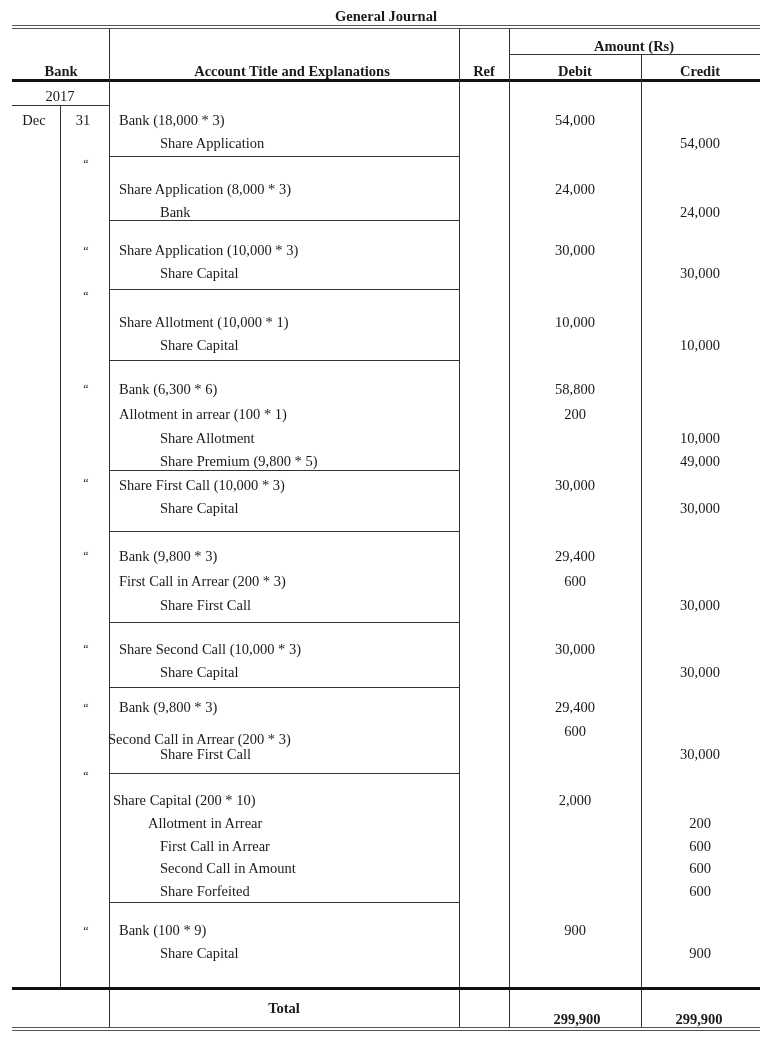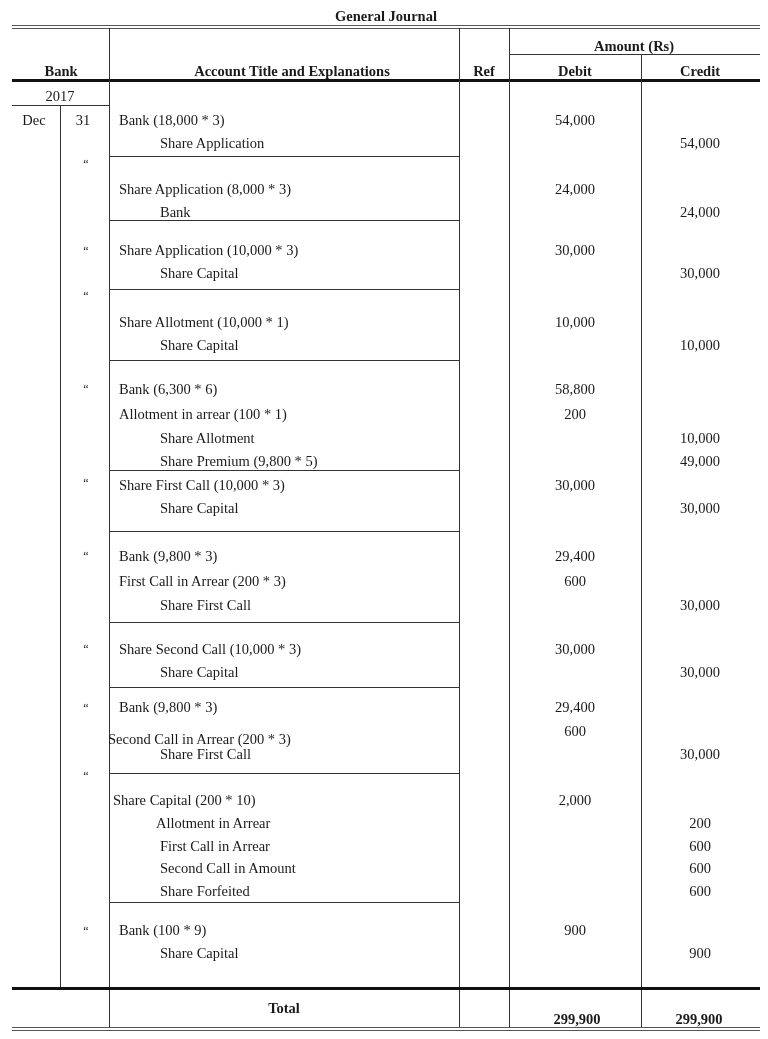--- a/index.html
+++ b/index.html
@@ -98,21 +98,21 @@
       <div class="t" style="left: 119px; top: 699px;">Bank (9,800 * 3)</div>
       <div class="t c" style="left: 575px; top: 699px;">29,400</div>
       <div class="t" style="left: 108px; top: 723px; margin-top: 8px;">Second Call in Arrear (200 * 3)</div>
       <div class="t c" style="left: 575px; top: 723px;">600</div>
       <div class="t" style="left: 160px; top: 746px;">Share First Call</div>
       <div class="t c" style="left: 700px; top: 746px;">30,000</div>
       <div class="hl" style="left: 109px; top: 773px; width: 351px;"></div>
       <div class="t c" style="left: 86px; top: 768px; font-size: 12px;">“</div>
       <div class="t" style="left: 113px; top: 792px;">Share Capital (200 * 10)</div>
       <div class="t c" style="left: 575px; top: 792px;">2,000</div>
-      <div class="t" style="left: 156px; top: 815px;">Allotment in Arrear</div>
+      <div class="t" style="left: 148px; top: 815px;">Allotment in Arrear</div>
       <div class="t c" style="left: 700px; top: 815px;">200</div>
       <div class="t" style="left: 160px; top: 838px;">First Call in Arrear</div>
       <div class="t c" style="left: 700px; top: 838px;">600</div>
       <div class="t" style="left: 160px; top: 860px;">Second Call in Amount</div>
       <div class="t c" style="left: 700px; top: 860px;">600</div>
       <div class="t" style="left: 160px; top: 883px;">Share Forfeited</div>
       <div class="t c" style="left: 700px; top: 883px;">600</div>
       <div class="hl" style="left: 109px; top: 902px; width: 351px;"></div>
       <div class="t c" style="left: 86px; top: 923px; font-size: 12px;">“</div>
       <div class="t" style="left: 119px; top: 922px;">Bank (100 * 9)</div>

